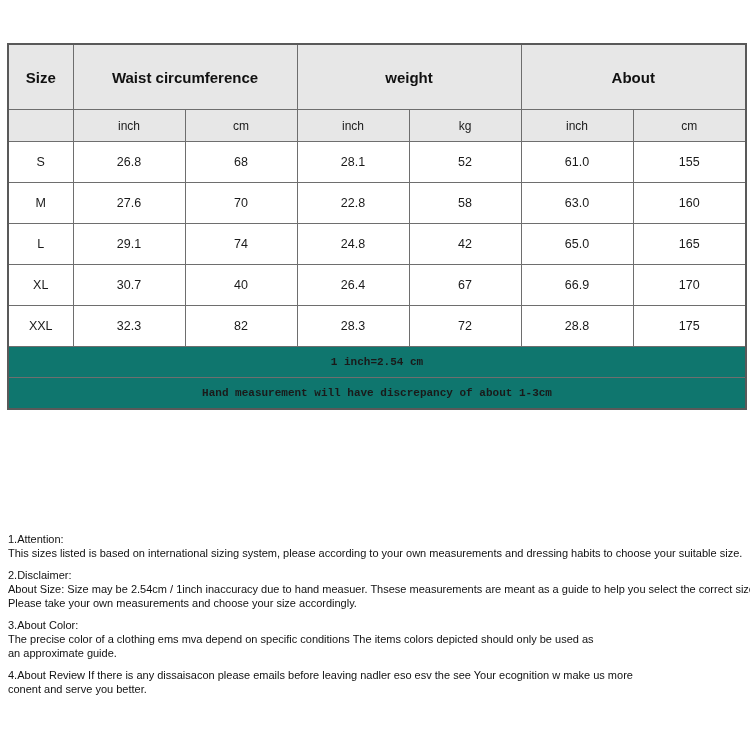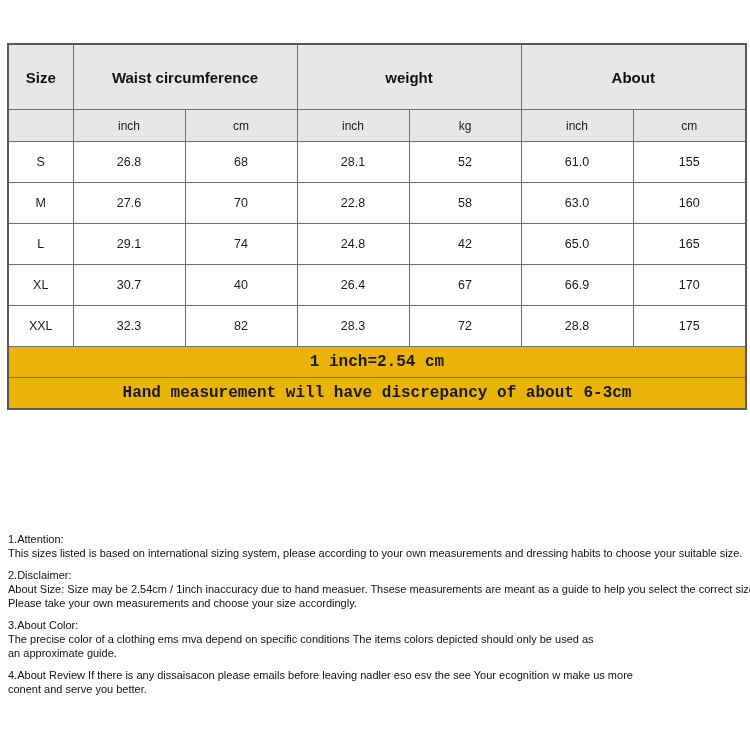--- a/index.html
+++ b/index.html
@@ -50,22 +50,22 @@
   }
   tr.data-row td {
     height: 34px;
     font-size: 12.5px;
     background: #ffffff;
   }
   tr.foot-row td {
     height: 24px;
     font-family: "Liberation Mono", "DejaVu Sans Mono", monospace;
     font-weight: bold;
-    font-size: 16px;
-    background: #eab308;
+    font-size: 11px;
+    background: #0f766e;
     letter-spacing: 0px;
   }
   .notes {
     position: absolute;
     left: 8px;
     top: 532px;
     font-size: 11px;
     line-height: 14px;
     color: #111111;
   }
@@ -153,21 +153,21 @@
         <td>82</td>
         <td>28.3</td>
         <td>72</td>
         <td>28.8</td>
         <td>175</td>
       </tr>
       <tr class="foot-row">
         <td colspan="7">1 inch=2.54 cm</td>
       </tr>
       <tr class="foot-row">
-        <td colspan="7">Hand measurement will have discrepancy of about 6-3cm</td>
+        <td colspan="7">Hand measurement will have discrepancy of about 1-3cm</td>
       </tr>
     </tbody>
   </table>
 
   <div class="notes">
     <p>
       <span class="line">1.Attention:</span>
       <span class="line">This sizes listed is based on international sizing system, please according to your own measurements and dressing habits to choose your suitable size.</span>
     </p>
     <p>

